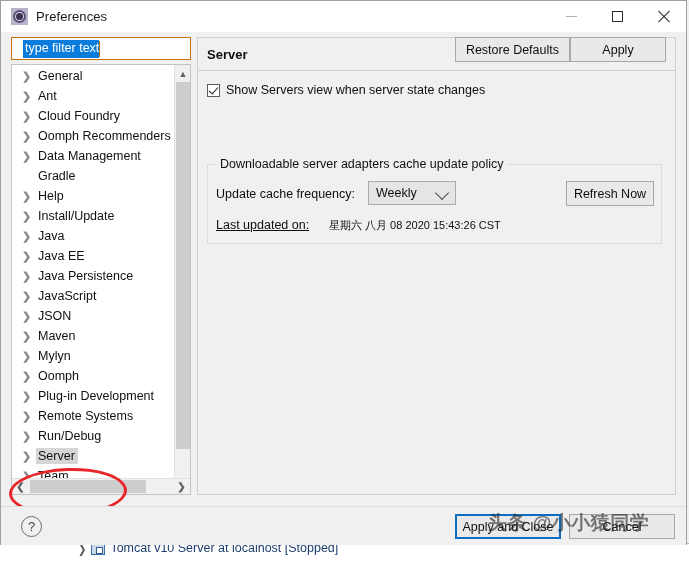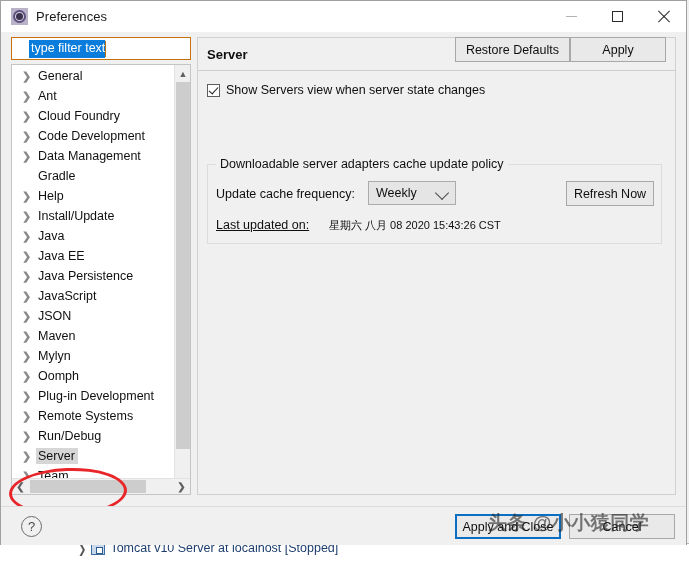--- a/index.html
+++ b/index.html
@@ -182,21 +182,21 @@
     box-sizing: border-box;
     background: #ffffff;
     display: flex;
     align-items: center;
   }
   #filter-input .filter-value {
     background: #0a7cdb;
     color: #ffffff;
     font-size: 12.5px;
     padding: 1px 0 2px 2px;
-    margin-left: 17px;
+    margin-left: 11px;
     line-height: 15px;
   }
   #filter-input .caret {
     width: 1px;
     height: 16px;
     background: #c8700f;
     margin-left: 0px;
   }
 
   #tree-container {
@@ -620,21 +620,21 @@
           <div class="tree-item">
             <span class="twisty">❯</span>
             <span class="tree-label">Ant</span>
           </div>
           <div class="tree-item">
             <span class="twisty">❯</span>
             <span class="tree-label">Cloud Foundry</span>
           </div>
           <div class="tree-item">
             <span class="twisty">❯</span>
-            <span class="tree-label">Code Development</span>
+            <span class="tree-label">Oomph Recommenders</span>
           </div>
           <div class="tree-item">
             <span class="twisty">❯</span>
             <span class="tree-label">Data Management</span>
           </div>
           <div class="tree-item">
             <span class="twisty"></span>
             <span class="tree-label">Gradle</span>
           </div>
           <div class="tree-item">

